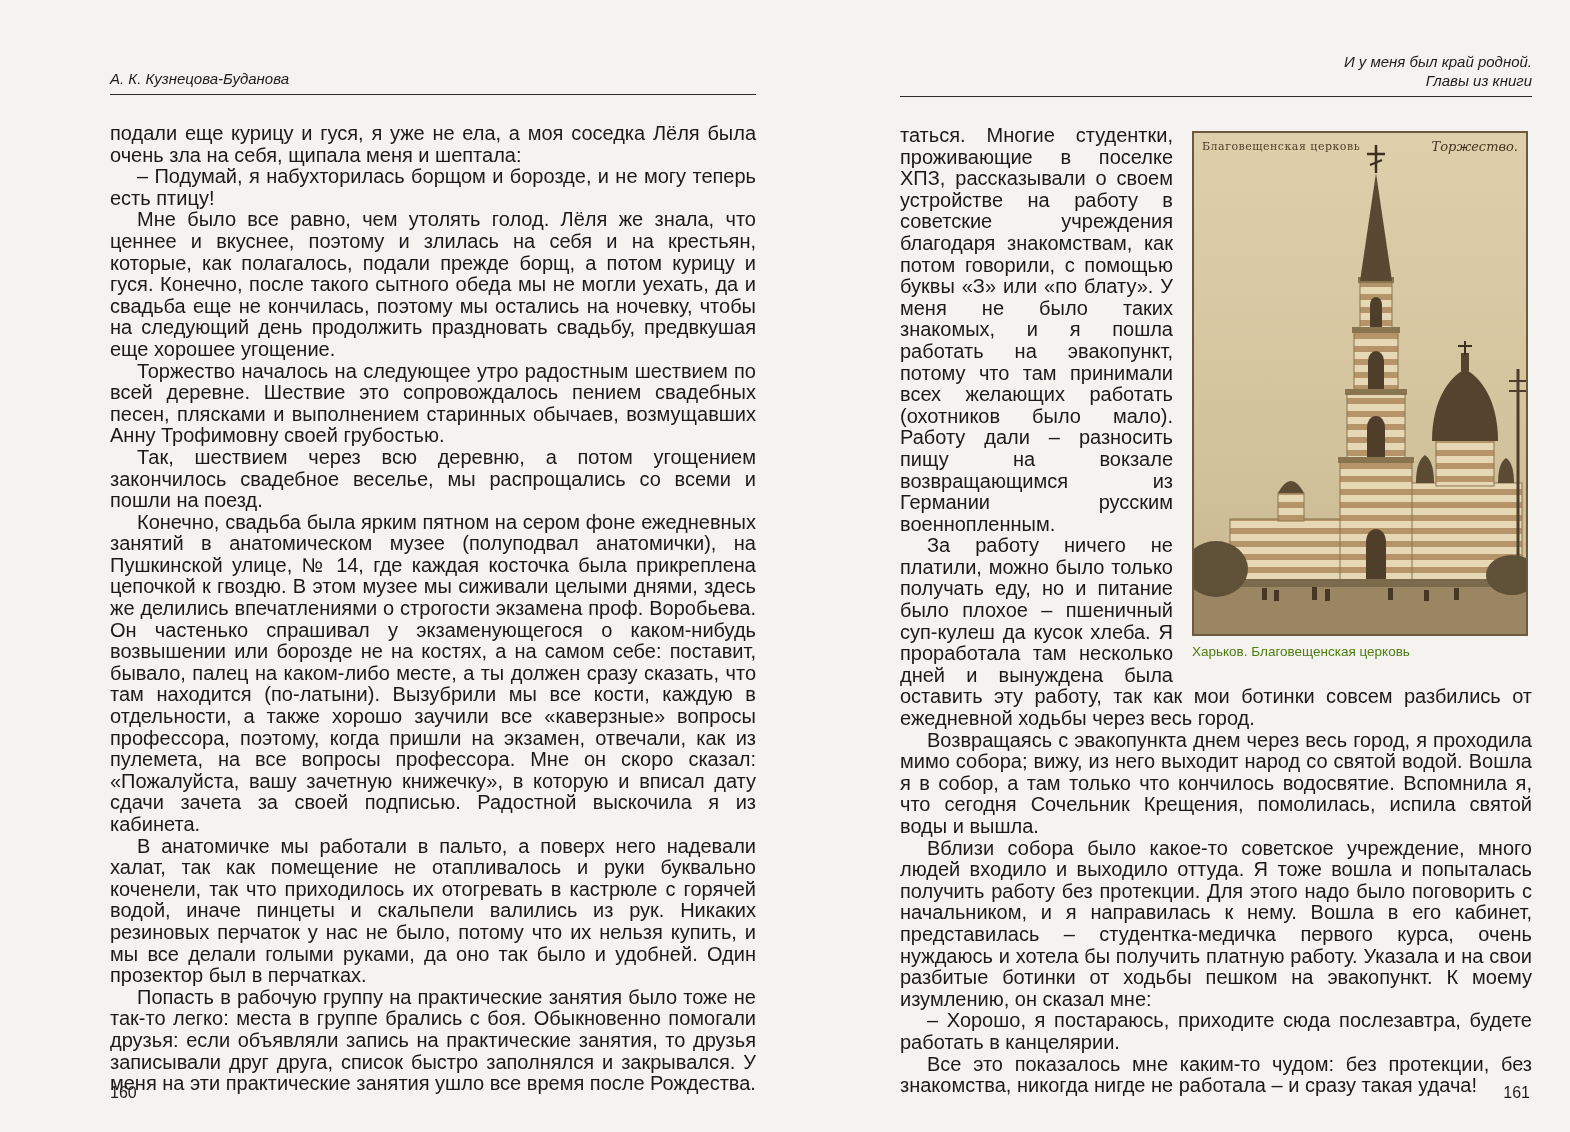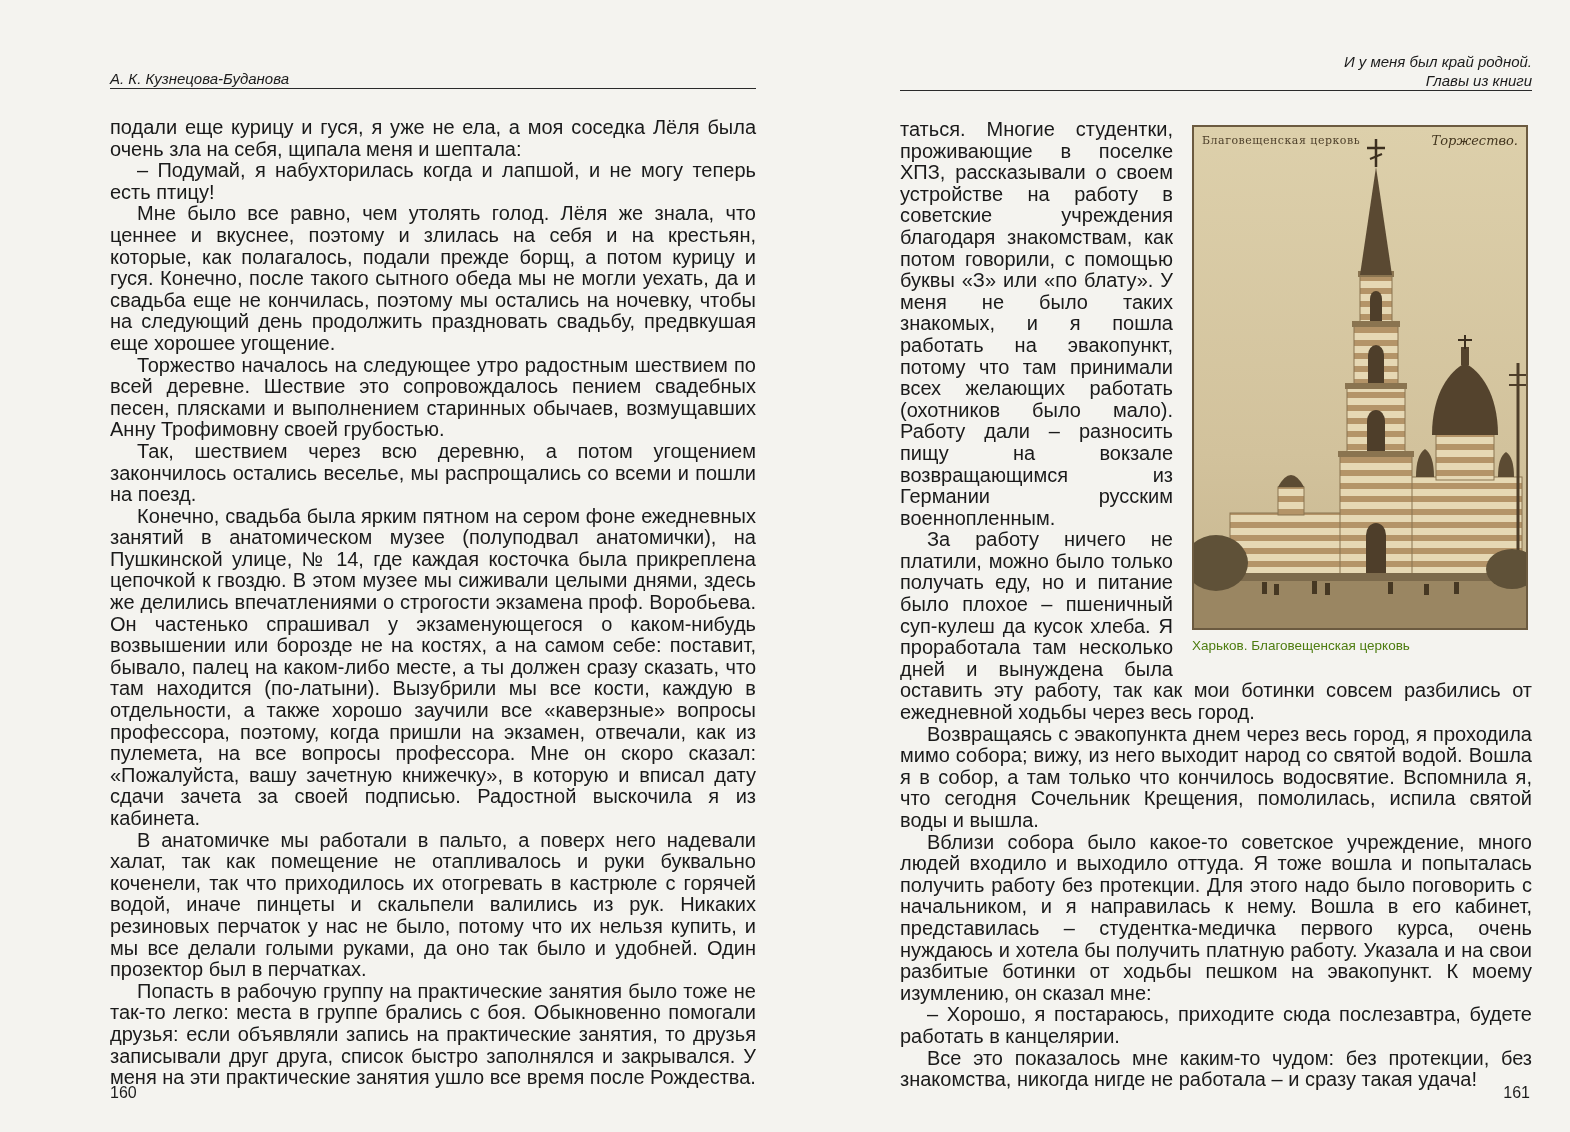--- a/index.html
+++ b/index.html
@@ -18,21 +18,21 @@
   }
   .page {
     position: absolute;
     top: 52px;
   }
   .page-left  { left: 110px; width: 646px; }
   .page-right { left: 900px; width: 632px; }
 
   .page-header {
     border-bottom: 1.6px solid #2a2a2a;
-    padding-bottom: 0;
+    padding-bottom: 6px;
     min-height: 36px;
     display: flex;
     align-items: flex-end;
   }
   .page-header.align-right {
     flex-direction: column;
     align-items: flex-end;
     justify-content: flex-end;
   }
   .running-head {
@@ -92,24 +92,24 @@
 <body>
 
 <div class="spread">
 
   <div class="page page-left">
     <div class="page-header">
       <span class="running-head">А. К. Кузнецова-Буданова</span>
     </div>
     <div class="body-text">
       <p class="noindent">подали еще курицу и гуся, я уже не ела, а моя соседка Лёля была очень зла на себя, щипала меня и шептала:</p>
-      <p>– Подумай, я набухторилась когда и лапшой, и не могу теперь есть птицу!</p>
+      <p>– Подумай, я набухторилась борщом и борозде, и не могу теперь есть птицу!</p>
       <p>Мне было все равно, чем утолять голод. Лёля же знала, что ценнее и вкуснее, поэтому и злилась на себя и на крестьян, которые, как полагалось, подали прежде борщ, а потом курицу и гуся. Конечно, после такого сытного обеда мы не могли уехать, да и свадьба еще не кончилась, поэтому мы остались на ночевку, чтобы на следующий день продолжить праздновать свадьбу, предвкушая еще хорошее угощение.</p>
       <p>Торжество началось на следующее утро радостным шествием по всей деревне. Шествие это сопровождалось пением свадебных песен, плясками и выполнением старинных обычаев, возмущавших Анну Трофимовну своей грубостью.</p>
-      <p>Так, шествием через всю деревню, а потом угощением закончилось остались веселье, мы распрощались со всеми и пошли на поезд.</p>
+      <p>Так, шествием через всю деревню, а потом угощением закончилось свадебное веселье, мы распрощались со всеми и пошли на поезд.</p>
       <p>Конечно, свадьба была ярким пятном на сером фоне ежедневных занятий в анатомическом музее (полуподвал анатомички), на Пушкинской улице, № 14, где каждая косточка была прикреплена цепочкой к гвоздю. В этом музее мы сиживали целыми днями, здесь же делились впечатлениями о строгости экзамена проф. Воробьева. Он частенько спрашивал у экзаменующегося о каком-нибудь возвышении или борозде не на костях, а на самом себе: поставит, бывало, палец на каком-либо месте, а ты должен сразу сказать, что там находится (по-латыни). Вызубрили мы все кости, каждую в отдельности, а также хорошо заучили все «каверзные» вопросы профессора, поэтому, когда пришли на экзамен, отвечали, как из пулемета, на все вопросы профессора. Мне он скоро сказал: «Пожалуйста, вашу зачетную книжечку», в которую и вписал дату сдачи зачета за своей подписью. Радостной выскочила я из кабинета.</p>
       <p>В анатомичке мы работали в пальто, а поверх него надевали халат, так как помещение не отапливалось и руки буквально коченели, так что приходилось их отогревать в кастрюле с горячей водой, иначе пинцеты и скальпели валились из рук. Никаких резиновых перчаток у нас не было, потому что их нельзя купить, и мы все делали голыми руками, да оно так было и удобней. Один прозектор был в перчатках.</p>
       <p>Попасть в рабочую группу на практические занятия было тоже не так-то легко: места в группе брались с боя. Обыкновенно помогали друзья: если объявляли запись на практические занятия, то друзья записывали друг друга, список быстро заполнялся и закрывался. У меня на эти практические занятия ушло все время после Рождества.</p>
     </div>
   </div>
 
   <div class="page page-right">
     <div class="page-header align-right">
       <span class="running-head">И у меня был край родной.</span>
       <span class="running-head">Главы из книги</span>

